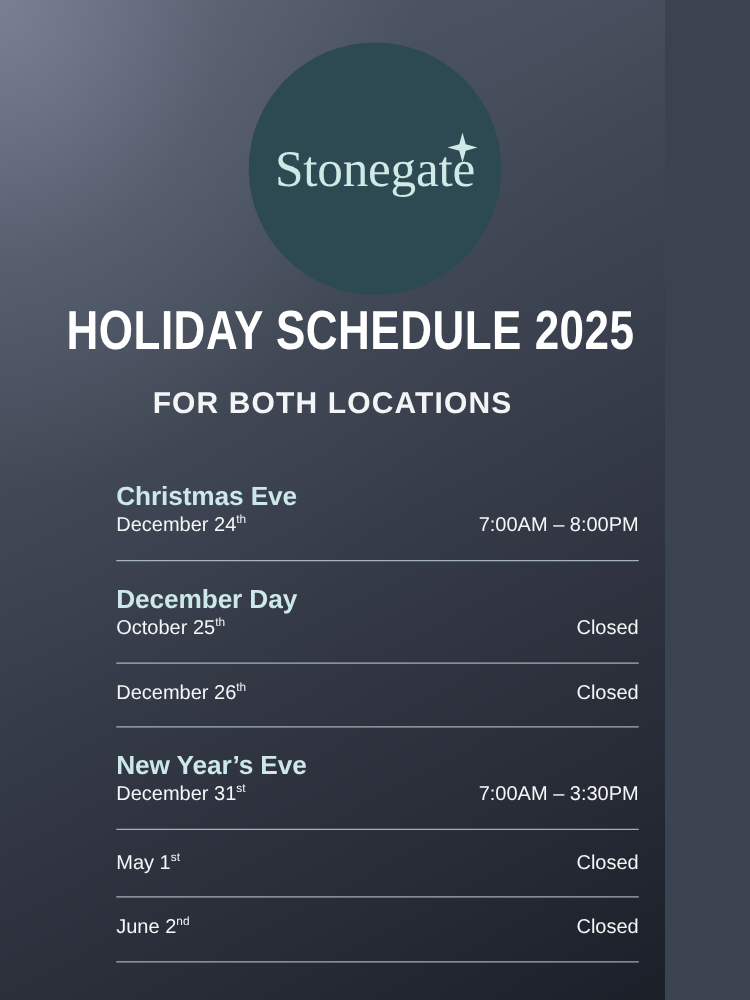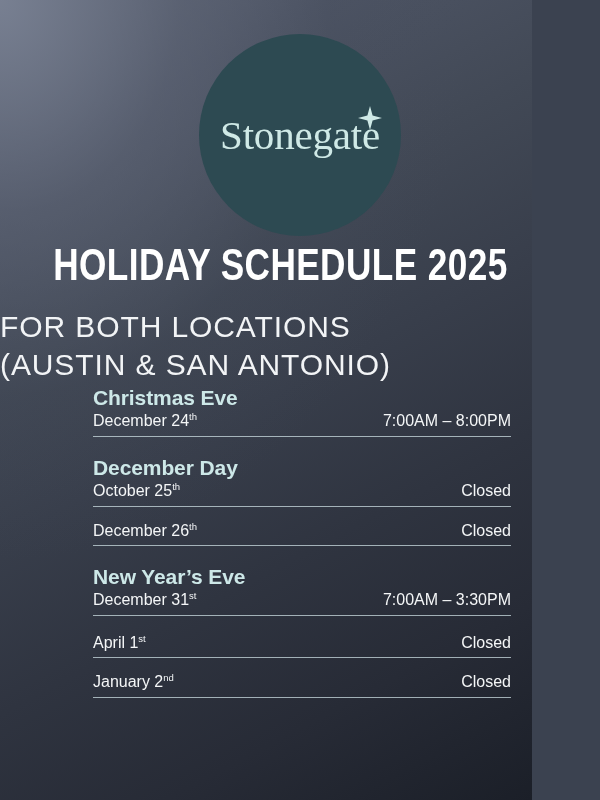--- a/index.html
+++ b/index.html
@@ -78,37 +78,38 @@
     font-size:8.2px;
     font-weight:700;
     letter-spacing:2.1px;
     fill:#cfe9e6;
   }
 
   
   #headline-block {
     position:absolute;
     left:0; right:0; top:243px;
+    text-align:center;
   }
 
   #poster-title {
     font-family:"Liberation Sans Narrow", "Liberation Sans", sans-serif;
     font-weight:700;
     font-size:44px;
     line-height:1.0;
     letter-spacing:0.5px;
     color:#ffffff;
     transform:scaleX(0.80);
     transform-origin:center center;
     white-space:nowrap;
   }
 
   #subtitle-1, #subtitle-2 {
-    font-size:30px;
-    font-weight:400;
+    font-size:24px;
+    font-weight:700;
     color:#f2f4f6;
     letter-spacing:0.9px;
     line-height:1.26;
     white-space:nowrap;
   }
   #subtitle-1 { margin-top:21px; }
 
   
   #schedule {
     position:absolute;
@@ -124,21 +125,21 @@
     color:#cde8e8;
     line-height:1.30;
     letter-spacing:-0.1px;
     white-space:nowrap;
   }
 
   .row-line {
     display:flex;
     align-items:baseline;
     justify-content:space-between;
-    padding-bottom:4px;
+    padding-bottom:16px;
     border-bottom:1px solid rgba(209,227,231,0.72);
   }
 
   .row-date, .row-hours {
     font-size:16px;
     font-weight:400;
     color:#f4f6f7;
     line-height:1.28;
     white-space:nowrap;
   }
@@ -176,21 +177,20 @@
           </svg>
         </div>
 
       </div>
     </div>
   </div>
 
   <div id="headline-block">
     <div id="poster-title">HOLIDAY SCHEDULE 2025</div>
     <div id="subtitle-1">FOR BOTH LOCATIONS</div>
-    <div id="subtitle-2">(AUSTIN &amp; SAN ANTONIO)</div>
   </div>
 
   <div id="schedule">
 
     <div class="sched-row">
       <div class="row-heading">Christmas Eve</div>
       <div class="row-line">
         <div class="row-date"><span>December 24</span><sup>th</sup></div>
         <div class="row-hours">7:00AM – 8:00PM</div>
       </div>
@@ -219,29 +219,29 @@
       <div class="row-heading">New Year’s Eve</div>
       <div class="row-line">
         <div class="row-date"><span>December 31</span><sup>st</sup></div>
         <div class="row-hours">7:00AM – 3:30PM</div>
       </div>
     </div>
     <div class="spacer-md"></div>
 
     <div class="sched-row">
       <div class="row-line">
-        <div class="row-date"><span>April 1</span><sup>st</sup></div>
+        <div class="row-date"><span>May 1</span><sup>st</sup></div>
         <div class="row-hours">Closed</div>
       </div>
     </div>
     <div class="spacer-sm"></div>
 
     <div class="sched-row">
 
       <div class="row-line">
-        <div class="row-date"><span>January 2</span><sup>nd</sup></div>
+        <div class="row-date"><span>June 2</span><sup>nd</sup></div>
         <div class="row-hours">Closed</div>
       </div>
     </div>
 
   </div>
 
 </div>
 
 </body></html>

